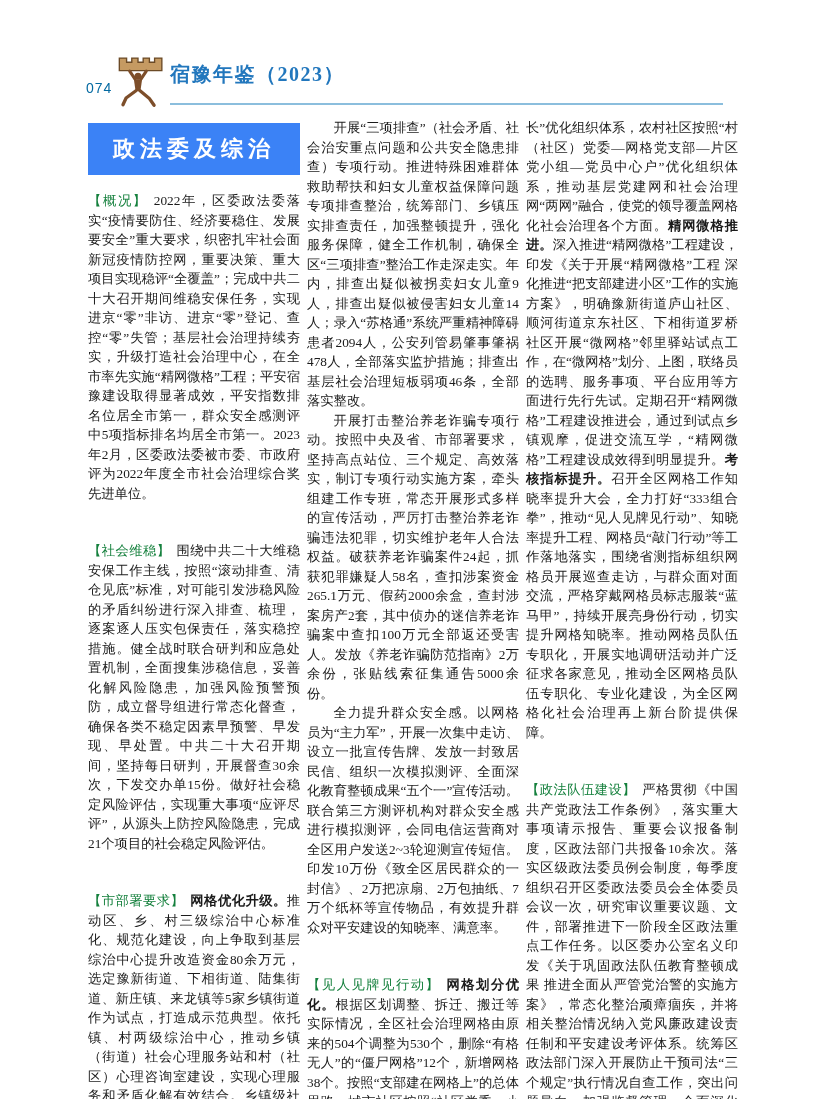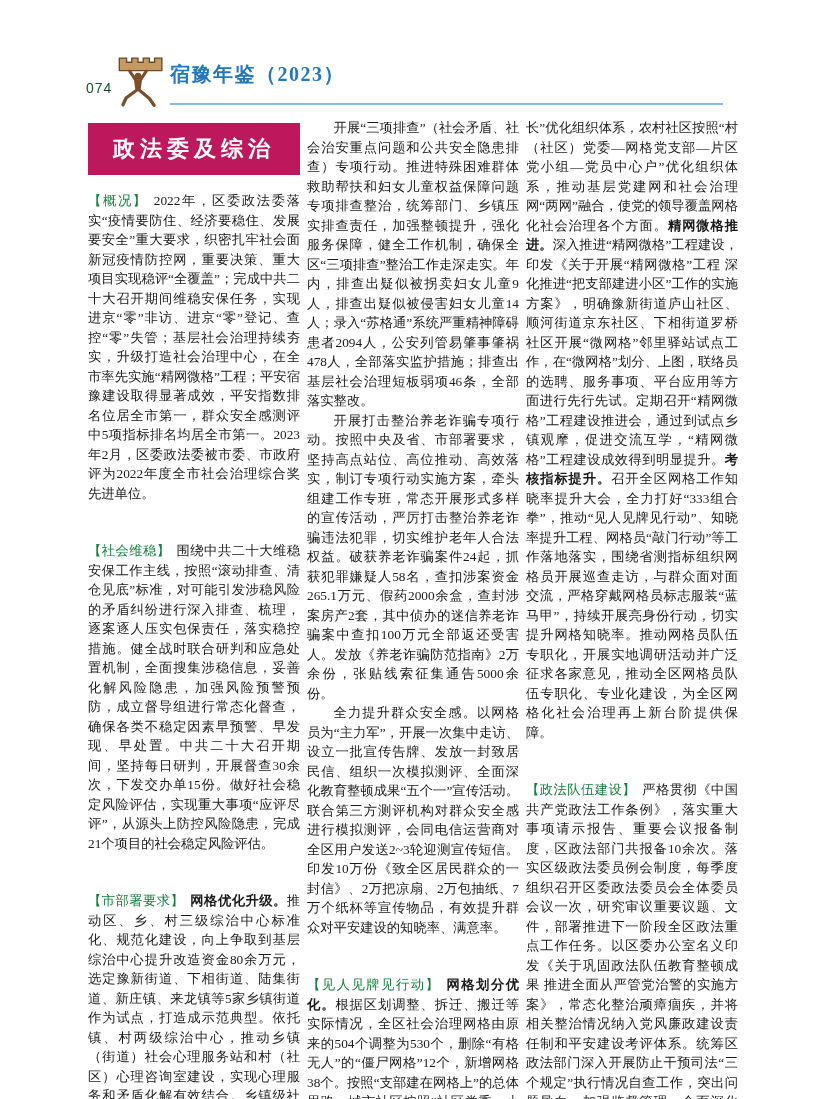--- a/index.html
+++ b/index.html
@@ -1,33 +1,33 @@
 <!DOCTYPE html>
 <html><head>
 <meta charset="utf-8">
 <style>
   html,body{margin:0;padding:0;}
   body{
     width:816px;height:1099px;background:#ffffff;position:relative;overflow:hidden;
     font-family:"Liberation Serif","DejaVu Serif",serif;color:#1b1b1b;
   }
   .page-num{
-    position:absolute;left:86px;top:80px;font-size:14px;color:#14532d;
+    position:absolute;left:86px;top:80px;font-size:14px;color:#0369a1;
     font-family:"Liberation Sans","DejaVu Sans",sans-serif;letter-spacing:1px;
   }
   .logo{position:absolute;left:110px;top:55px;width:56px;height:56px;}
   .book-title{
     position:absolute;left:170px;top:61px;font-size:20px;font-weight:bold;color:#2277bd;
     letter-spacing:1.5px;
   }
   .header-rule{position:absolute;left:170px;top:103px;width:553px;height:2px;background:#8bbedd;}
   .content{position:absolute;left:88px;top:118px;width:650px;display:flex;gap:7px;}
   .col{width:212px;flex:0 0 212px;}
   .chapter-box{
-    margin-top:5px;height:52px;background:#be185d;display:flex;align-items:center;
+    margin-top:5px;height:52px;background:#3b82f6;display:flex;align-items:center;
     justify-content:center;margin-bottom:16px;
   }
   .chapter-box span{
     color:#ffffff;font-size:22px;font-weight:bold;letter-spacing:5px;
   }
   p.blk{
     margin:0;font-size:13.3px;line-height:19.5px;text-align:justify;text-align-last:left;
   }
   p.blk.indent{text-indent:2em;}
   p.blk.gap{margin-top:38px;}
@@ -64,21 +64,21 @@
     <p class="blk gap">
       <span class="sec-label">【社会维稳】</span><span>围绕中共二十大维稳安保工作主线，按照“滚动排查、清仓见底”标准，对可能引发涉稳风险的矛盾纠纷进行深入排查、梳理，逐案逐人压实包保责任，落实稳控措施。健全战时联合研判和应急处置机制，全面搜集涉稳信息，妥善化解风险隐患，加强风险预警预防，成立督导组进行常态化督查，确保各类不稳定因素早预警、早发现、早处置。中共二十大召开期间，坚持每日研判，开展督查30余次，下发交办单15份。做好社会稳定风险评估，实现重大事项“应评尽评”，从源头上防控风险隐患，完成21个项目的社会稳定风险评估。</span>
     </p>
     <p class="blk gap">
       <span class="sec-label">【市部署要求】</span><span class="subhead">网格优化升级。</span><span>推动区、乡、村三级综治中心标准化、规范化建设，向上争取到基层综治中心提升改造资金80余万元，选定豫新街道、下相街道、陆集街道、新庄镇、来龙镇等5家乡镇街道作为试点，打造成示范典型。依托镇、村两级综治中心，推动乡镇（街道）社会心理服务站和村（社区）心理咨询室建设，实现心理服务和矛盾化解有效结合。乡镇级社会心理服务站和村级心理咨询室建成率均达100%。</span>
     </p>
   </div>
 
   <div class="col">
     <p class="blk indent">开展“三项排查”（社会矛盾、社会治安重点问题和公共安全隐患排查）专项行动。推进特殊困难群体救助帮扶和妇女儿童权益保障问题专项排查整治，统筹部门、乡镇压实排查责任，加强整顿提升，强化服务保障，健全工作机制，确保全区“三项排查”整治工作走深走实。年内，排查出疑似被拐卖妇女儿童9人，排查出疑似被侵害妇女儿童14人；录入“苏格通”系统严重精神障碍患者2094人，公安列管易肇事肇祸478人，全部落实监护措施；排查出基层社会治理短板弱项46条，全部落实整改。</p>
-    <p class="blk indent">开展打击整治养老诈骗专项行动。按照中央及省、市部署要求，坚持高点站位、高位推动、高效落实，制订专项行动实施方案，牵头组建工作专班，常态开展形式多样的宣传活动，严厉打击整治养老诈骗违法犯罪，切实维护老年人合法权益。破获养老诈骗案件24起，抓获犯罪嫌疑人58名，查扣涉案资金265.1万元、假药2000余盒，查封涉案房产2套，其中侦办的迷信养老诈骗案中查扣100万元全部返还受害人。发放《养老诈骗防范指南》2万余份，张贴线索征集通告5000余份。</p>
+    <p class="blk indent">开展打击整治养老诈骗专项行动。按照中央及省、市部署要求，坚持高点站位、三个规定、高效落实，制订专项行动实施方案，牵头组建工作专班，常态开展形式多样的宣传活动，严厉打击整治养老诈骗违法犯罪，切实维护老年人合法权益。破获养老诈骗案件24起，抓获犯罪嫌疑人58名，查扣涉案资金265.1万元、假药2000余盒，查封涉案房产2套，其中侦办的迷信养老诈骗案中查扣100万元全部返还受害人。发放《养老诈骗防范指南》2万余份，张贴线索征集通告5000余份。</p>
     <p class="blk indent">全力提升群众安全感。以网格员为“主力军”，开展一次集中走访、设立一批宣传告牌、发放一封致居民信、组织一次模拟测评、全面深化教育整顿成果“五个一”宣传活动。联合第三方测评机构对群众安全感进行模拟测评，会同电信运营商对全区用户发送2~3轮迎测宣传短信。印发10万份《致全区居民群众的一封信》、2万把凉扇、2万包抽纸、7万个纸杯等宣传物品，有效提升群众对平安建设的知晓率、满意率。</p>
     <p class="blk gap">
       <span class="sec-label">【见人见牌见行动】</span><span class="subhead">网格划分优化。</span><span>根据区划调整、拆迁、搬迁等实际情况，全区社会治理网格由原来的504个调整为530个，删除“有格无人”的“僵尸网格”12个，新增网格38个。按照“支部建在网格上”的总体思路，城市社区按照“社区党委—小区党支部—楼栋（网格）党小组—党员楼栋</span>
     </p>
   </div>
 
   <div class="col">
     <p class="blk">
       <span>长”优化组织体系，农村社区按照“村（社区）党委—网格党支部—片区党小组—党员中心户”优化组织体系，推动基层党建网和社会治理网“两网”融合，使党的领导覆盖网格化社会治理各个方面。</span><span class="subhead">精网微格推进。</span><span>深入推进“精网微格”工程建设，印发《关于开展“精网微格”工程 深化推进“把支部建进小区”工作的实施方案》，明确豫新街道庐山社区、顺河街道京东社区、下相街道罗桥社区开展“微网格”邻里驿站试点工作，在“微网格”划分、上图，联络员的选聘、服务事项、平台应用等方面进行先行先试。定期召开“精网微格”工程建设推进会，通过到试点乡镇观摩，促进交流互学，“精网微格”工程建设成效得到明显提升。</span><span class="subhead">考核指标提升。</span><span>召开全区网格工作知晓率提升大会，全力打好“333组合拳”，推动“见人见牌见行动”、知晓率提升工程、网格员“敲门行动”等工作落地落实，围绕省测指标组织网格员开展巡查走访，与群众面对面交流，严格穿戴网格员标志服装“蓝马甲”，持续开展亮身份行动，切实提升网格知晓率。推动网格员队伍专职化，开展实地调研活动并广泛征求各家意见，推动全区网格员队伍专职化、专业化建设，为全区网格化社会治理再上新台阶提供保障。</span>
     </p>

